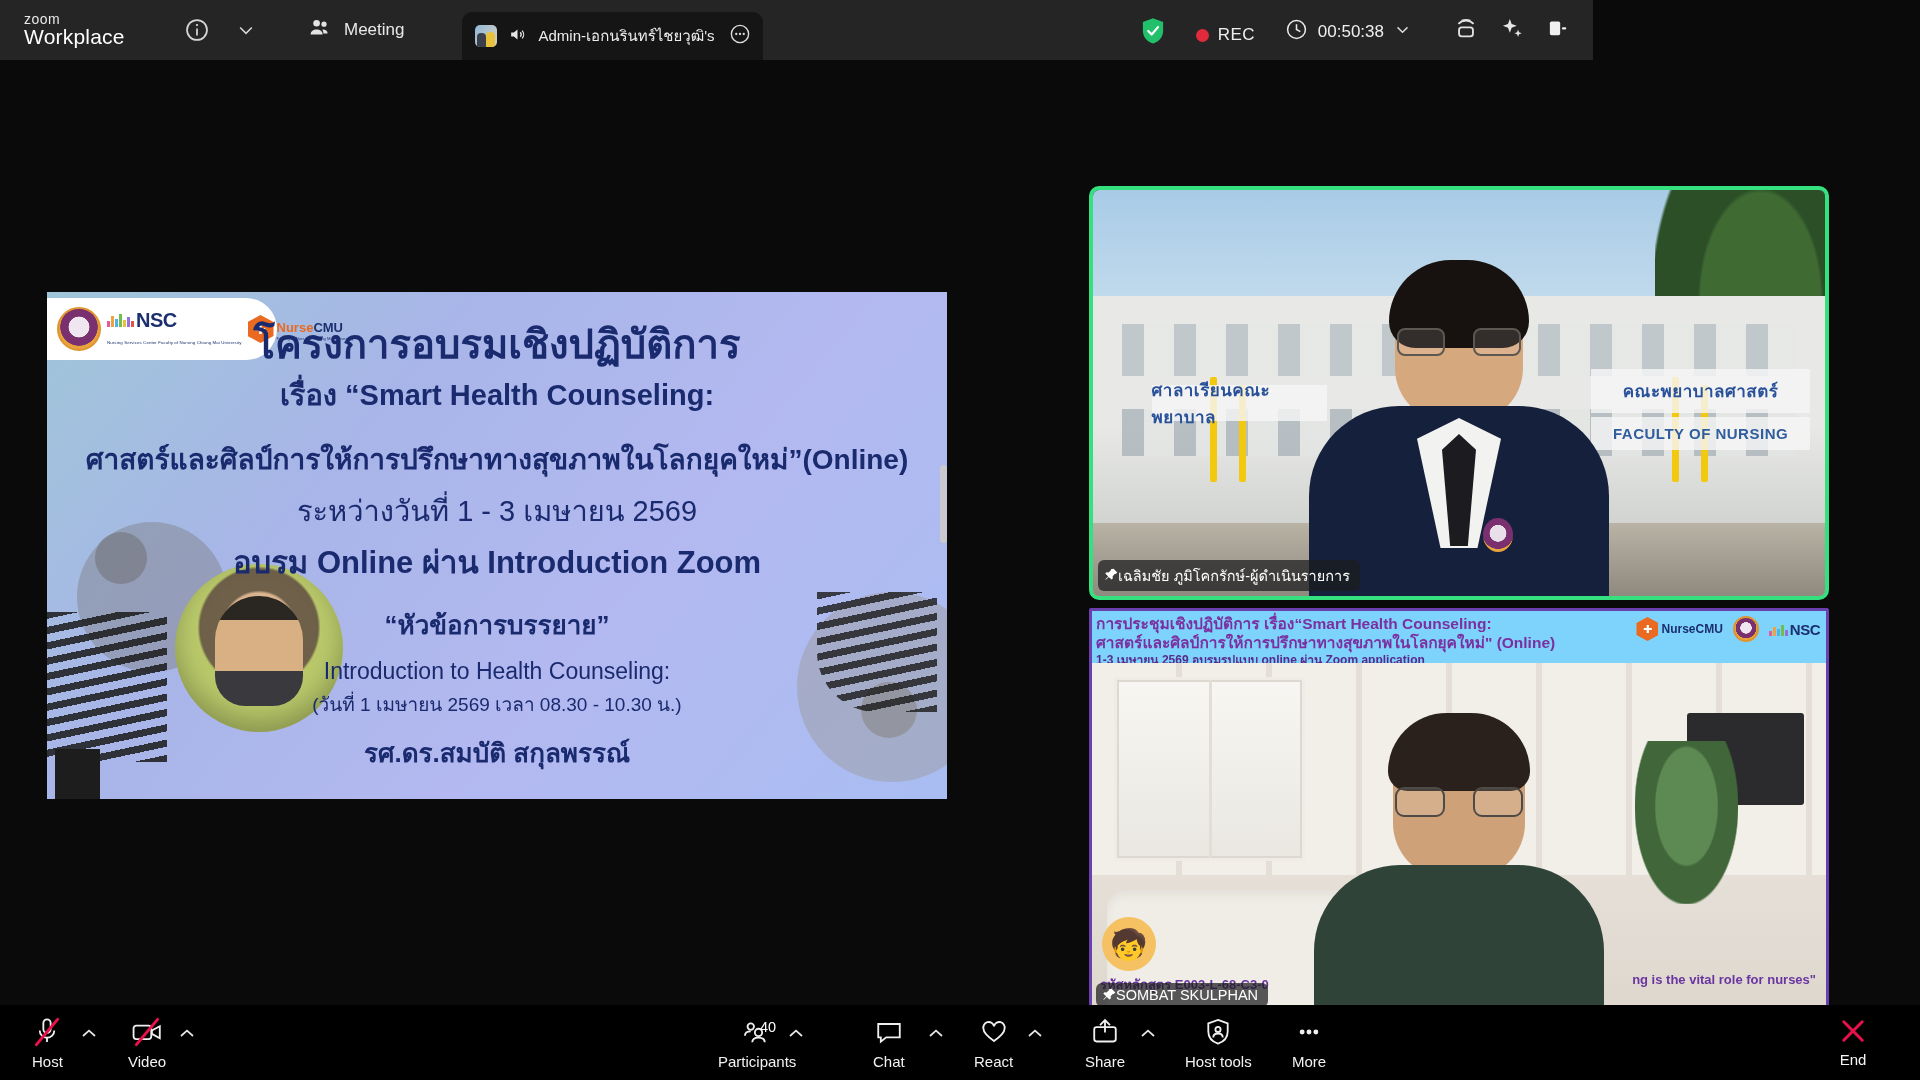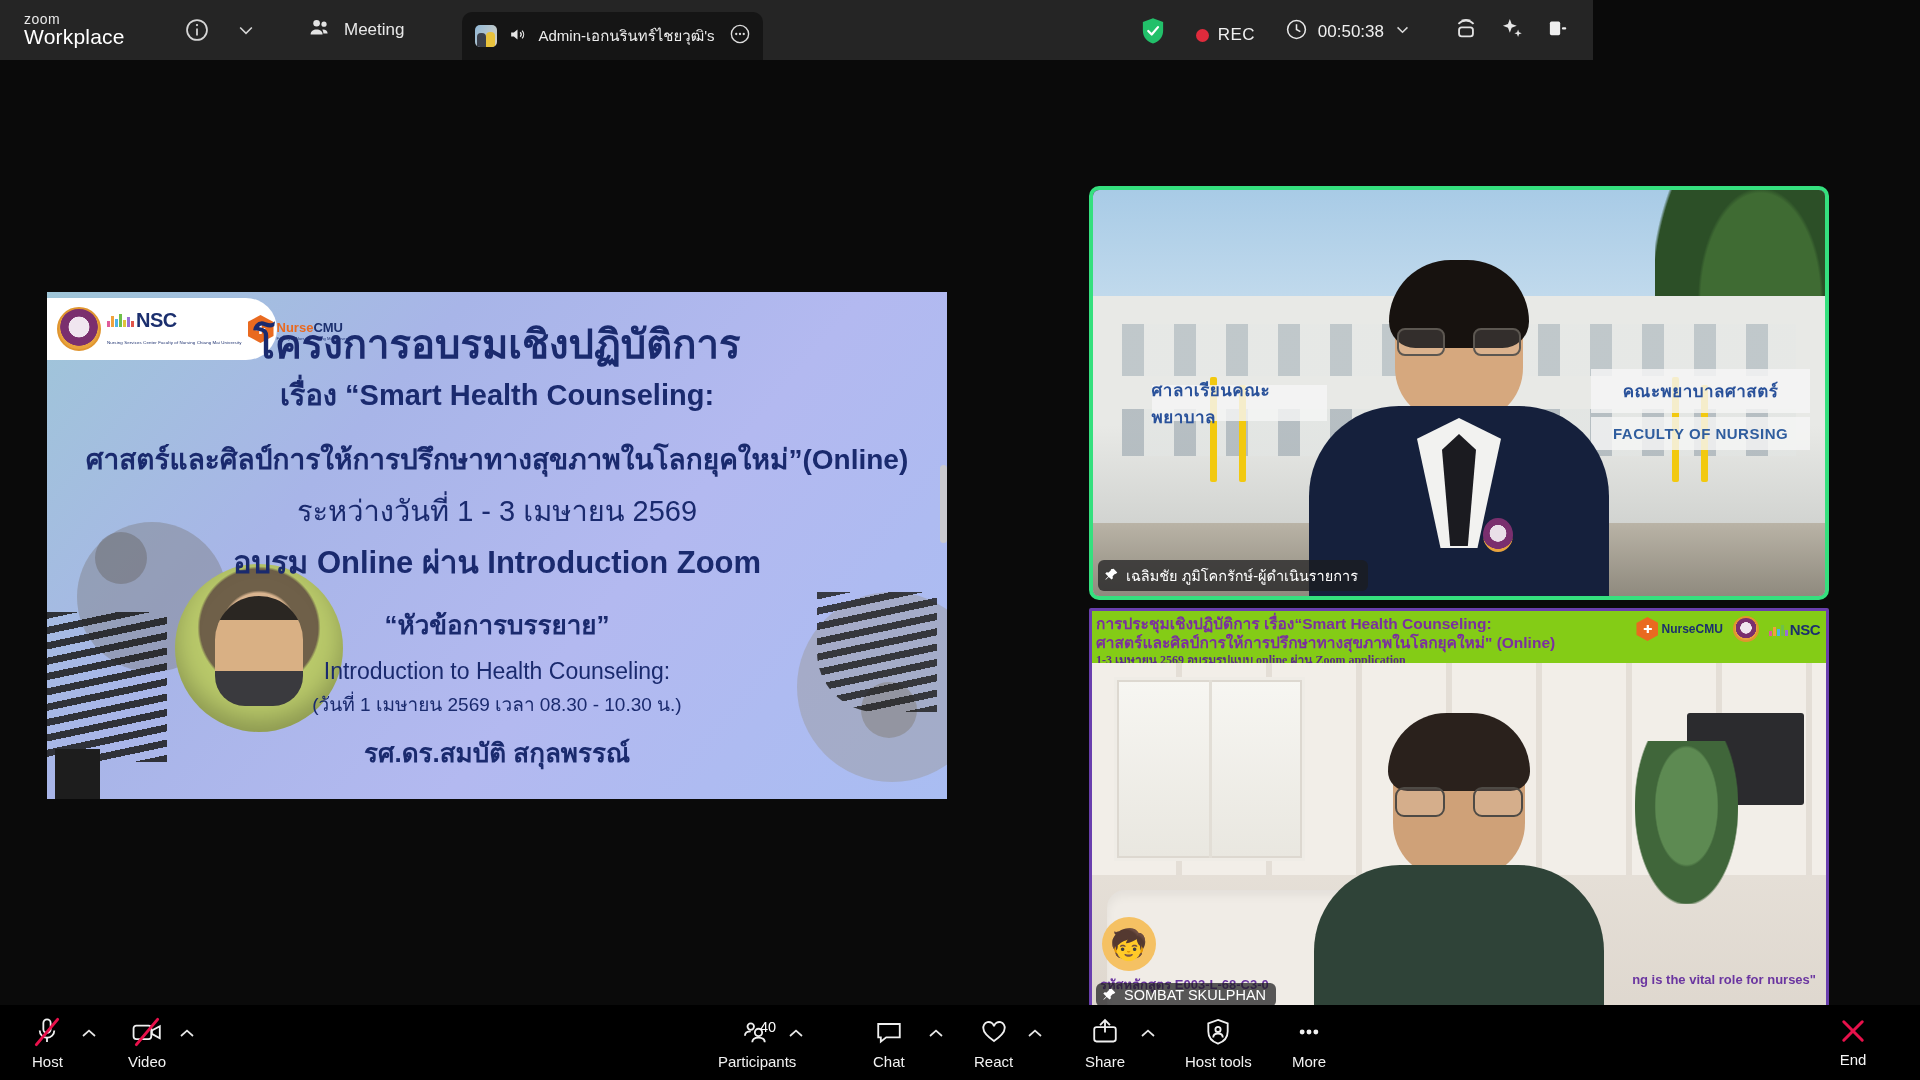--- a/index.html
+++ b/index.html
@@ -202,25 +202,25 @@
     position:absolute; left:58%; top:252px; width:30px; height:34px; border-radius:50%;
     background:radial-gradient(circle at 50% 45%,#e9dfe8 0 34%,#7a2f6e 36% 64%,#e8a33d 66% 100%);
   }
 
   .tile-bottom {
     left:1049px; top:548px; width:740px; height:412px;
     border:3px solid #6a3fae; background:#efe9e2; border-radius:2px;
   }
   .bt-header {
     position:absolute; left:0; top:0; width:100%; height:52px;
-    background:#84cc16; padding:4px 0 0 4px;
+    background:#7dd3fc; padding:4px 0 0 4px;
   }
   .bt-h1 { color:#7b2fa0; font-size:15.5px; font-weight:bold; line-height:1.2; white-space:nowrap; }
   .bt-h2 { color:#7b2fa0; font-size:15.5px; font-weight:bold; line-height:1.2; white-space:nowrap; }
-  .bt-h3 { color:#5a2a8a; font-size:12px; font-weight:bold; line-height:1.3; margin-top:1px;font-family:Liberation Serif, serif; }
+  .bt-h3 { color:#5a2a8a; font-size:12px; font-weight:bold; line-height:1.3; margin-top:1px; }
   .bt-logos { position:absolute; right:6px; top:5px; display:flex; align-items:center; gap:10px; }
   .bt-room { position:absolute; left:0; top:52px; right:0; bottom:0; overflow:hidden;
     background:linear-gradient(180deg,#efeae4 0%,#e6e0d8 55%,#ded7ce 100%); }
   .br-wall { position:absolute; left:0; top:0; width:100%; height:60%;
     background:repeating-linear-gradient(90deg,#f2eee8 0 84px, #e4ded6 84px 90px); }
   .br-window { position:absolute; left:3%; top:4%; width:26%; height:52%;
     background:linear-gradient(180deg,#f7f6f2,#e9e7e0); border:3px solid #efece6;
     box-shadow:inset 0 0 0 2px #ddd8d0; }
   .br-window::after{ content:""; position:absolute; left:50%; top:0; width:3px; height:100%; background:#e2ded6; }
   .br-sofa { position:absolute; left:2%; bottom:2%; width:34%; height:34%;
@@ -239,21 +239,21 @@
   .p2-glass i:first-child{left:0;} .p2-glass i:last-child{right:0;}
   .p2-body { position:absolute; left:50%; transform:translateX(-50%); top:148px;
     width:290px; height:170px; border-radius:86px 86px 0 0; background:#2f4338; }
   .avatar-emoji { position:absolute; left:10px; bottom:46px; width:54px; height:54px;
     border-radius:50%; background:#f5c163; display:flex; align-items:center; justify-content:center;
     font-size:30px; }
   .bt-code { position:absolute; left:8px; bottom:22px; color:#6a35a0; font-size:13px; font-weight:bold; }
   .bt-tagline { position:absolute; right:10px; bottom:30px; color:#6a35a0; font-size:13px; font-weight:bold; }
 
   .namebadge {
-    position:absolute; display:flex; align-items:center; gap:8px;
+    position:absolute; display:flex; align-items:center; gap:0;
     background:rgba(28,28,30,.72); border-radius:6px; padding:4px 10px 4px 7px;
     color:#fff; font-size:14.5px; white-space:nowrap;
   }
   .nb-top { left:1058px; top:500px; }
   .nb-bottom { left:1056px; top:923px; }
   .pin-ico { width:13px; height:15px; flex:none; }
 
   
   .toolbar {
     position:absolute; left:0; top:1005px; width:1920px; height:75px; background:#000;

